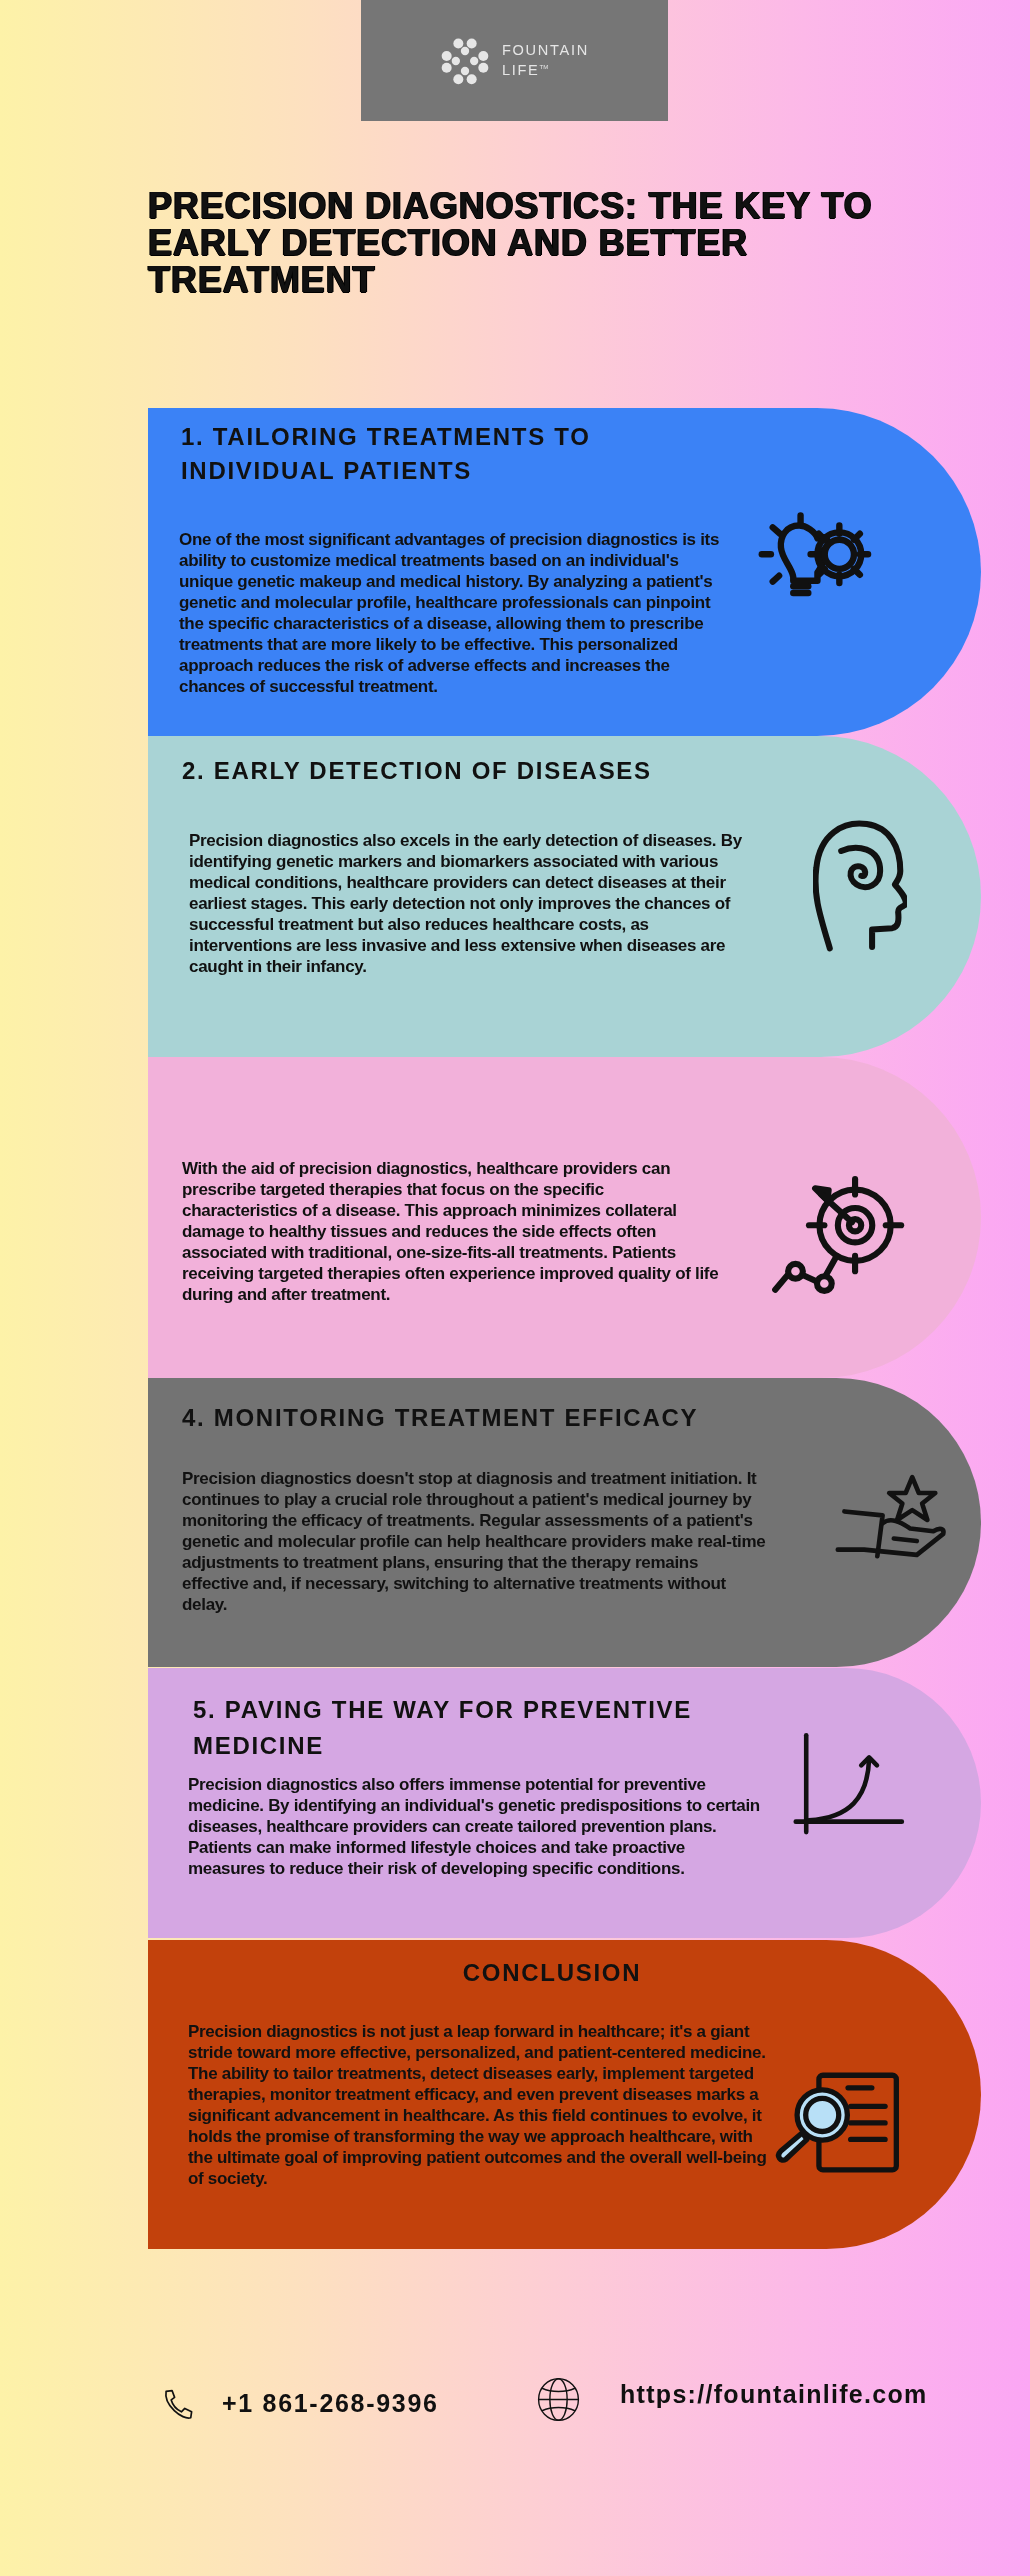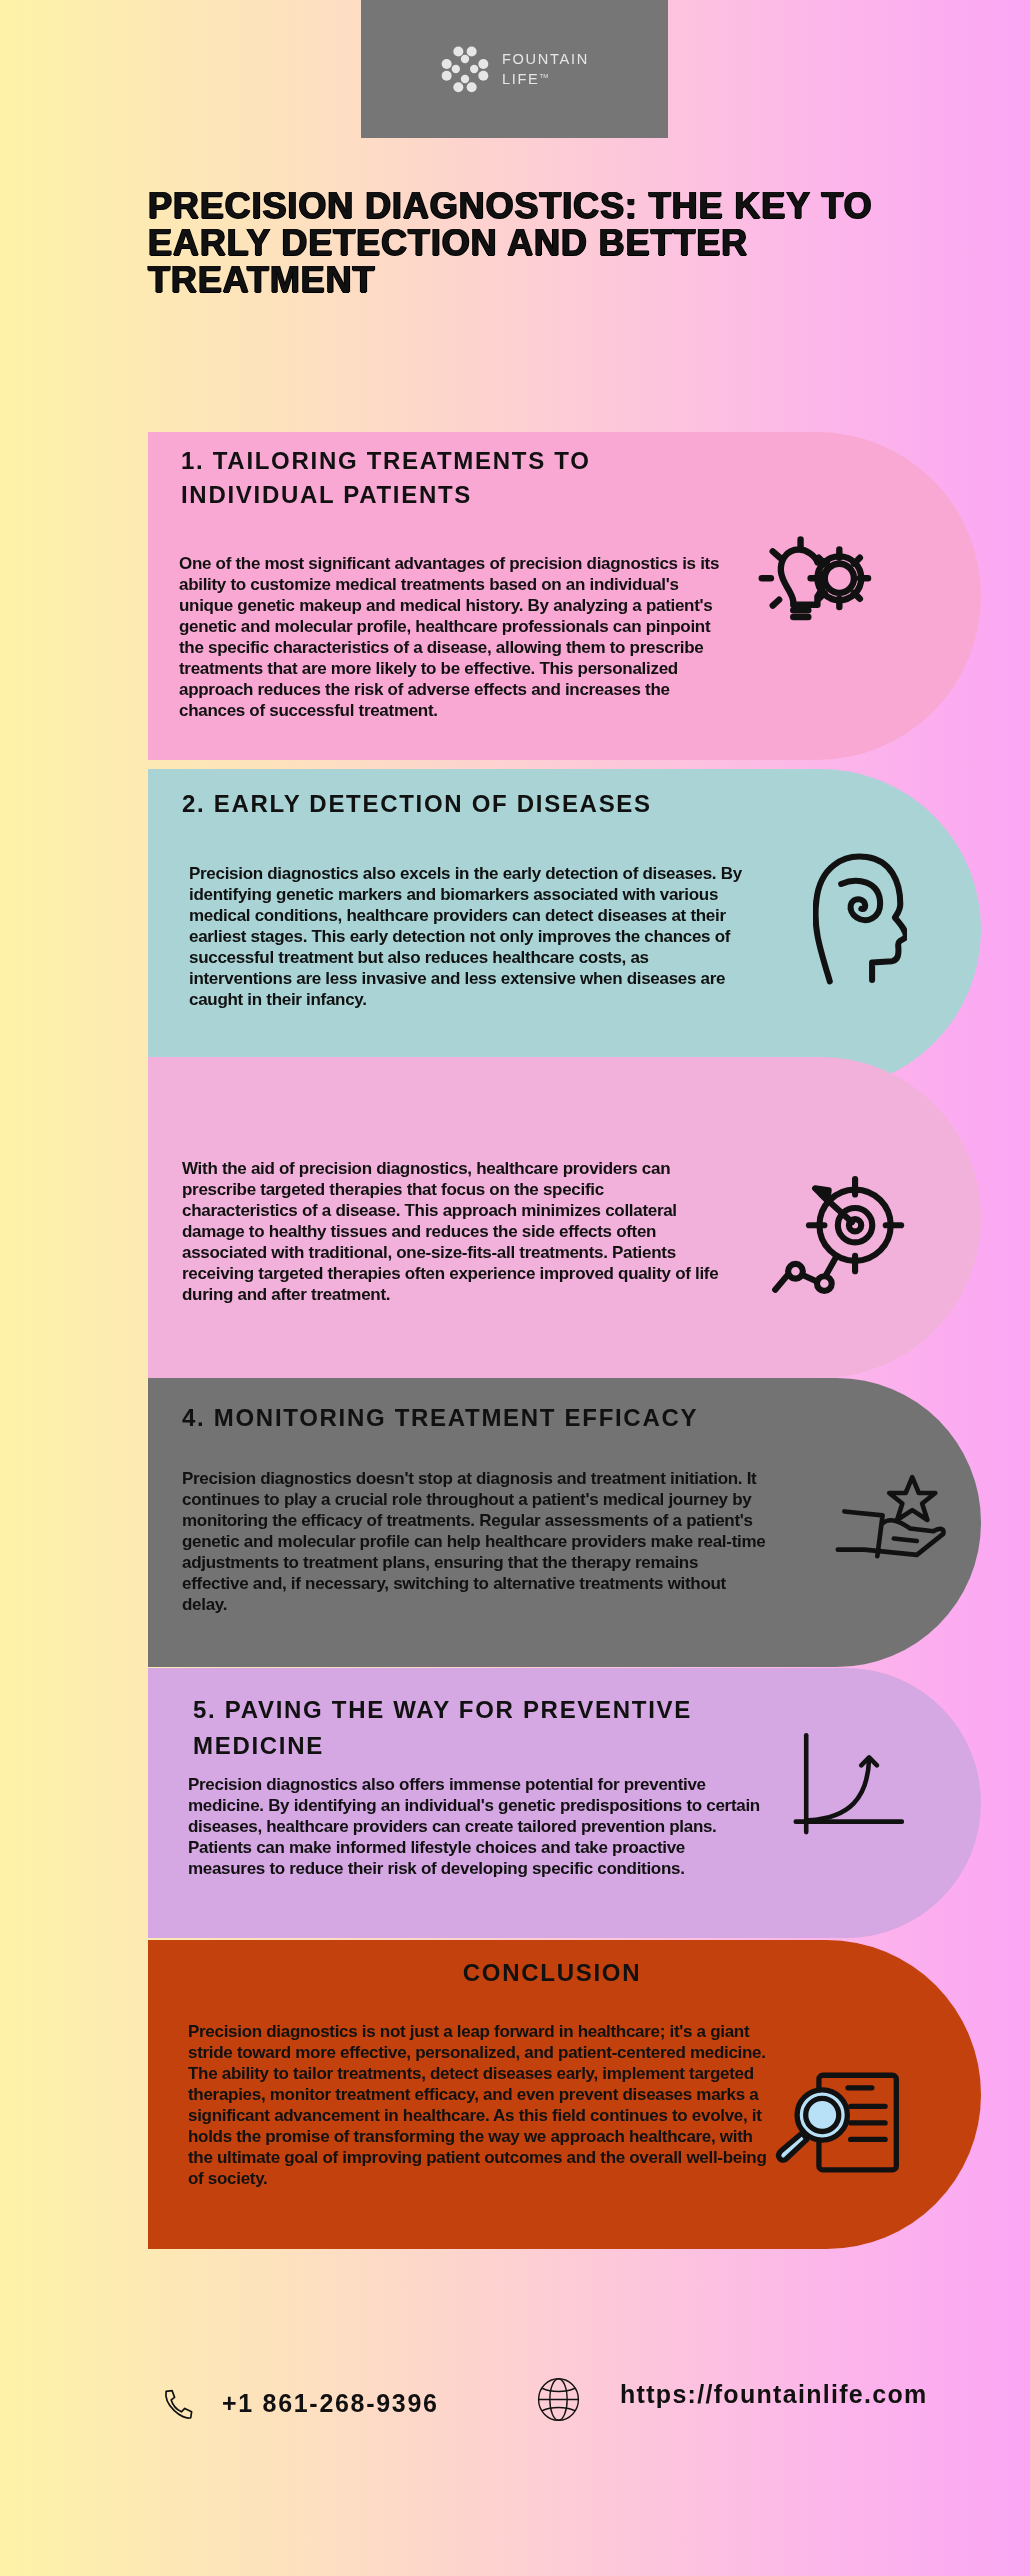--- a/index.html
+++ b/index.html
@@ -5,21 +5,21 @@
   * { box-sizing: border-box; margin: 0; padding: 0; }
   html, body { width: 1030px; height: 2576px; }
   body {
     background: linear-gradient(90deg, #fdf2a8 0%, #fde0c0 30%, #fdccd6 55%, #fcb8e8 78%, #fba6f4 100%);
     font-family: "Liberation Sans", "DejaVu Sans", sans-serif;
     color: #111;
     position: relative;
     overflow: hidden;
   }
   .logo-box {
-    position: absolute; left: 361px; top: 0; width: 307px; height: 138px;
+    position: absolute; left: 361px; top: 0; width: 307px; height: 121px;
     background: #767676;
     display: flex; align-items: center; justify-content: center; gap: 12px;
   }
   .logo-mark { width: 50px; height: 50px; }
   .logo-text {
     color: #e6e6e6; font-size: 14.6px; letter-spacing: 1.7px; line-height: 17px;
     font-family: "Liberation Sans", sans-serif;
   }
   .logo-text sup { font-size: 6px; letter-spacing: 0; }
   .main-title {
@@ -42,22 +42,22 @@
   }
   .card p {
     position: absolute;
     font-family: "Liberation Sans", sans-serif;
     font-size: 17px; line-height: 21px; font-weight: 700;
     letter-spacing: -0.3px;
   }
   .card .icon { position: absolute; }
   .card .icon svg { width: 100%; height: 100%; }
 
-  #card1 { top: 432px; height: 328px; background: #f9a8d4; padding-left: 8px; }
-  #card2 { top: 736px; height: 321px; background: #a9d3d5; margin-top: 33px; }
+  #card1 { top: 408px; height: 328px; background: #3b82f6; padding-left: 8px; }
+  #card2 { top: 736px; height: 321px; background: #a9d3d5; }
   #card3 { top: 1057px; height: 321px; background: #f2b1da; }
   #card4 { top: 1378px; height: 289px; background: #737373; }
   #card5 { top: 1668px; height: 270px; background: #d5a7e3; }
   #card6 { top: 1940px; height: 309px; background: #c2410c; }
 
   .footer-phone-icon { position: absolute; left: 161px; top: 2388px; width: 34px; height: 34px; }
   .footer-phone { position: absolute; left: 222px; top: 2389px; font-size: 25px; font-weight: 700; letter-spacing: 1.7px; }
   .footer-globe-icon { position: absolute; left: 536px; top: 2377px; width: 45px; height: 45px; }
   .footer-url { position: absolute; left: 620px; top: 2380px; font-size: 25px; font-weight: 700; letter-spacing: 1.3px; }
 </style>

